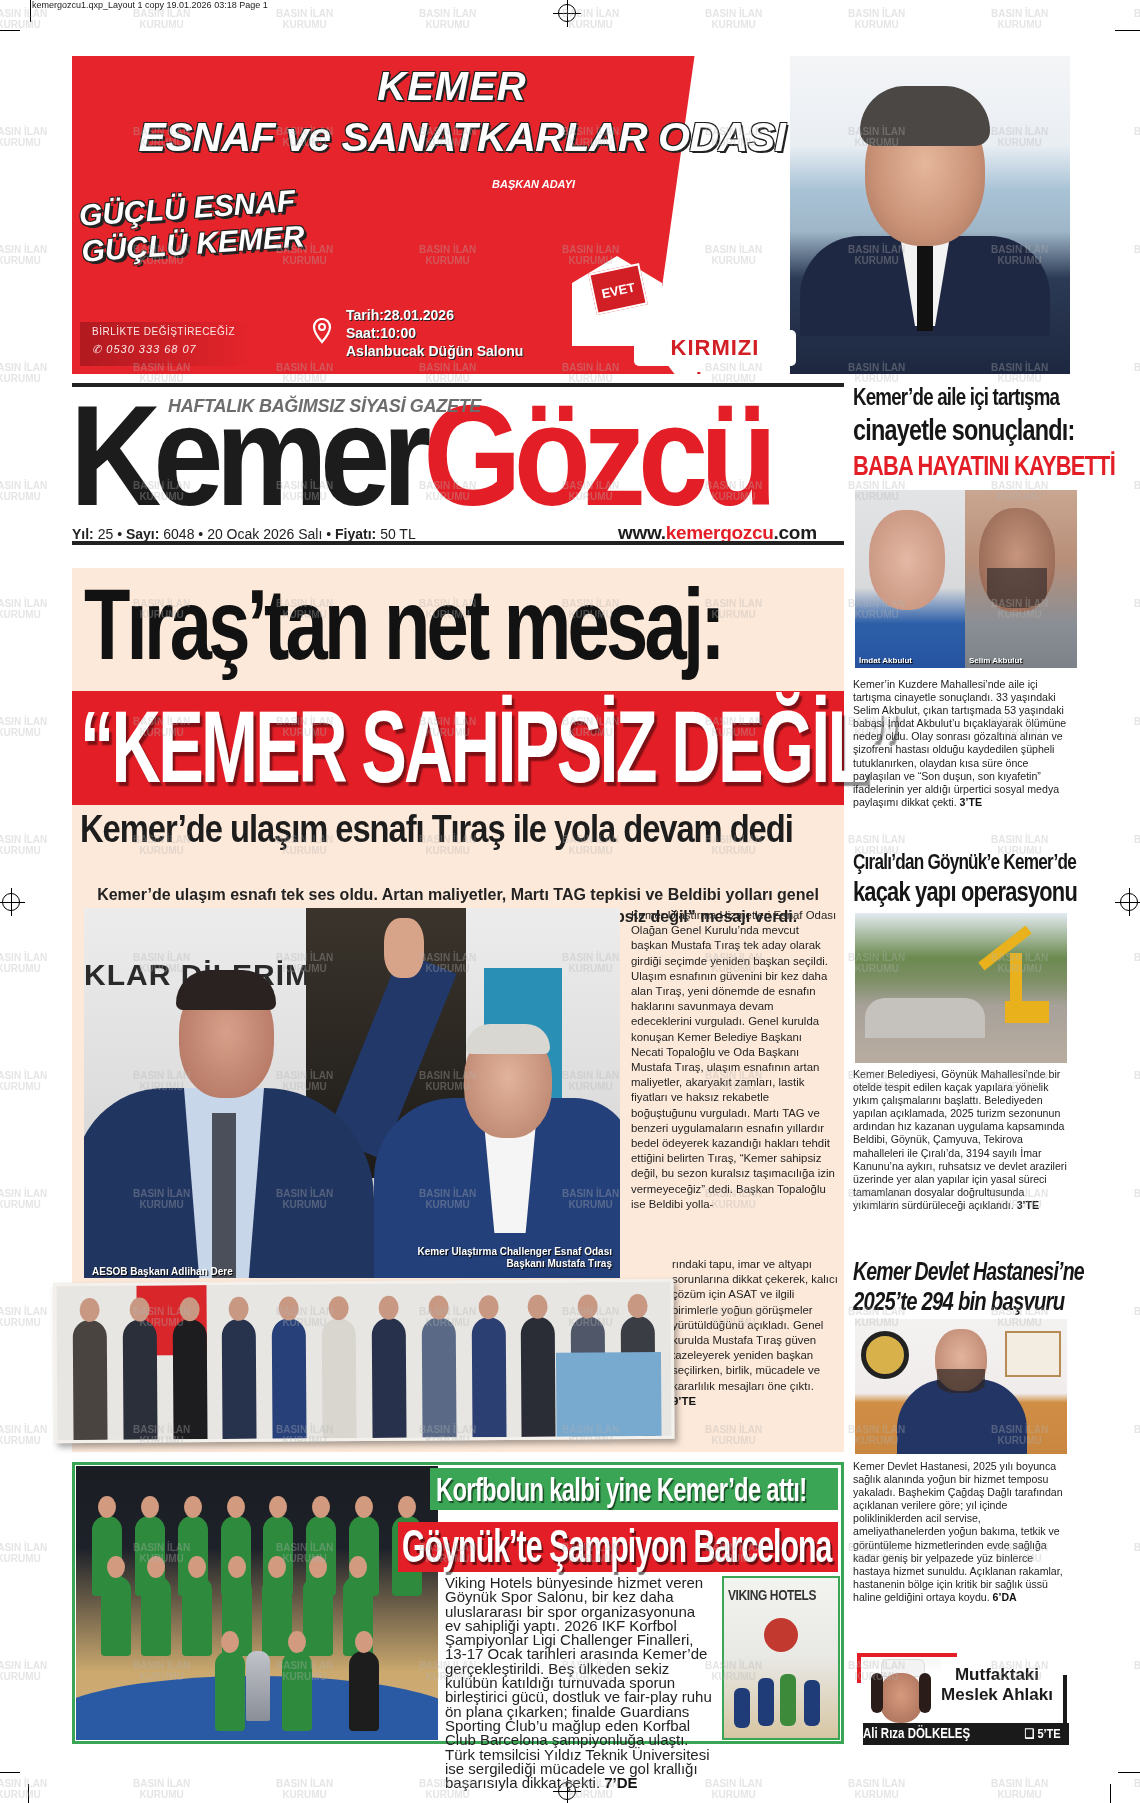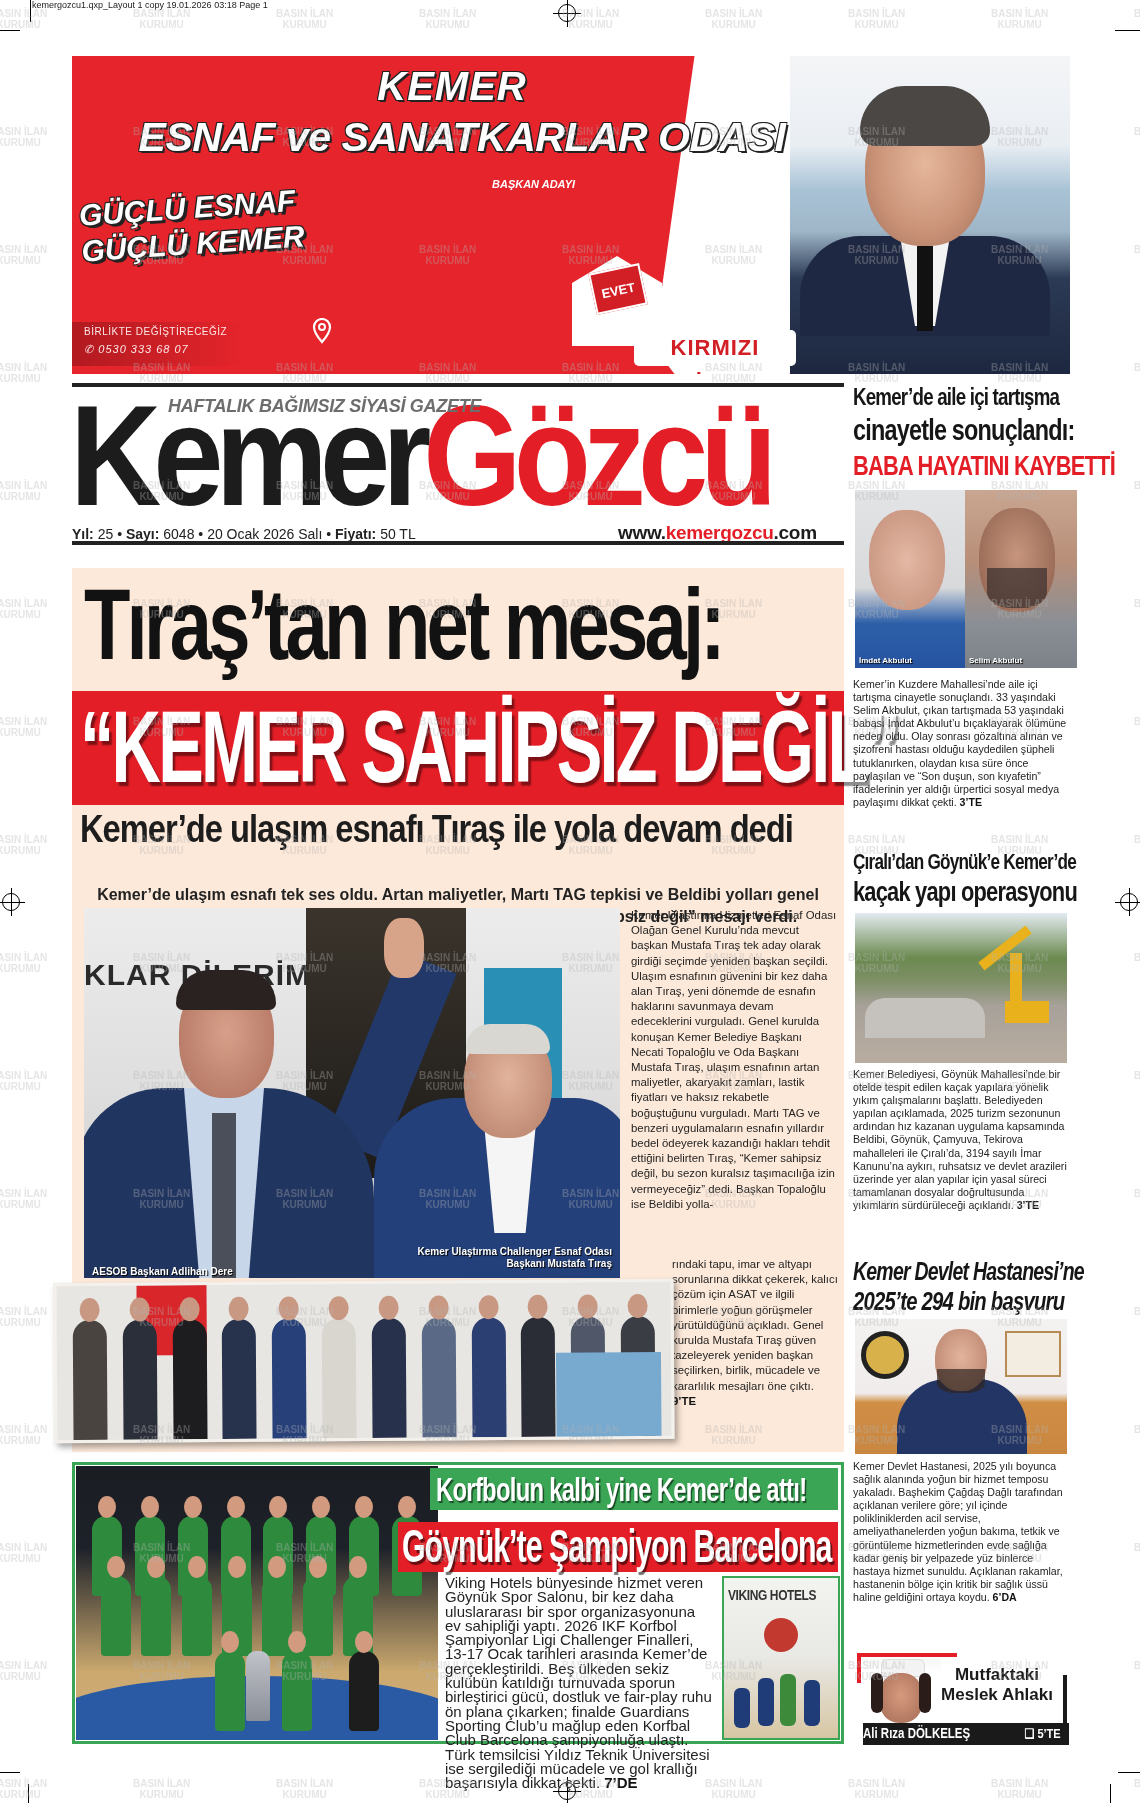--- a/index.html
+++ b/index.html
@@ -31,21 +31,21 @@
   .ad-brush { position: absolute; left: 600px; top: -20px; width: 140px; height: 360px; background: #ffffff; transform: skewX(-8deg); border-radius: 0 0 0 80px; }
   .ad-title-1 { left: 0; top: 8px; width: 760px; text-align: center; font-size: 40px; font-weight: 900; font-style: italic; color: #fff; letter-spacing: 1px;
     text-shadow: 2px 2px 0 #222, -1px -1px 0 #222, 1px -1px 0 #222, -1px 1px 0 #222; }
   .ad-title-2 { left: 10px; top: 58px; width: 760px; text-align: center; font-size: 41px; font-weight: 900; font-style: italic; color: #fff;
     text-shadow: 2px 2px 0 #222, -1px -1px 0 #222, 1px -1px 0 #222, -1px 1px 0 #222; letter-spacing: -0.5px; }
   .ad-slogan { left: 8px; top: 134px; font-size: 30px; font-weight: 900; font-style: italic; color: #fff; line-height: 36px; transform: rotate(-4deg);
     text-shadow: 3px 3px 0 #222, -1px -1px 0 #222, 1px -1px 0 #222, -1px 1px 0 #222; }
   .ad-candidate-label { left: 420px; top: 122px; font-size: 11px; font-weight: 700; font-style: italic; color: #fff; }
   .ad-candidate { left: 318px; top: 136px; font-size: 46px; font-weight: 900; font-style: italic; color: #fff; letter-spacing: 1px;
     text-shadow: 3px 3px 0 #222, -1px -1px 0 #222, 1px -1px 0 #222, -1px 1px 0 #222; }
-  .ad-contact { left: 0; top: 266px; width: 170px; height: 44px; background: linear-gradient(90deg, #b11a20 0%, #e5242b 100%); padding: 4px 0 16px 12px; }
+  .ad-contact { left: 8px; top: 266px; width: 170px; height: 44px; background: linear-gradient(90deg, #b11a20 0%, #e5242b 100%); padding: 4px 0 16px 12px; }
   .ad-contact-1 { font-size: 10px; color: #fde6e6; letter-spacing: 0.5px; }
   .ad-contact-2 { font-size: 11px; color: #fde6e6; font-style: italic; margin-top: 6px; letter-spacing: 1px; }
   .ad-pin { left: 240px; top: 262px; width: 20px; height: 26px; }
   .ad-info { left: 274px; top: 250px; font-size: 14px; font-weight: 700; color: #fff; line-height: 18px;
     text-shadow: 1px 1px 0 #222; }
   .ad-envelope { left: 500px; top: 200px; width: 90px; height: 90px; background: #fff; clip-path: polygon(0 30%, 50% 0, 100% 30%, 100% 100%, 0 100%); }
   .ad-env-card { left: 520px; top: 212px; width: 52px; height: 42px; background: #d21e25; transform: rotate(-12deg); color: #fff; font-weight: 900; font-size: 13px; text-align: center; line-height: 42px; border: 2px solid #fff; }
   .ad-list { left: 562px; top: 274px; width: 162px; height: 36px; background: #fff; border-radius: 5px; color: #d21e25; font-weight: 900; font-size: 22px; text-align: center; line-height: 36px; letter-spacing: 1px; }
 
   
@@ -177,20 +177,25 @@
   </div>
   <div class="abs ad-candidate-label">BAŞKAN ADAYI</div>
   <div class="abs ad-contact">
     <div class="ad-contact-1">BİRLİKTE DEĞİŞTİRECEĞİZ</div>
     <div class="ad-contact-2">✆ 0530 333 68 07</div>
   </div>
   <svg class="abs ad-pin" viewBox="0 0 20 26">
     <path d="M10 1 C5 1 2 5 2 9 C2 15 10 24 10 24 C10 24 18 15 18 9 C18 5 15 1 10 1 Z" fill="none" stroke="#fff" stroke-width="2.2"></path>
     <circle cx="10" cy="9" r="3" fill="none" stroke="#fff" stroke-width="2"></circle>
   </svg>
+  <div class="abs ad-info">
+    <div>Tarih:28.01.2026</div>
+    <div>Saat:10:00</div>
+    <div>Aslanbucak Düğün Salonu</div>
+  </div>
   <div class="abs ad-envelope"></div>
   <div class="abs ad-env-card">EVET</div>
   <div class="abs ad-list">KIRMIZI LİSTE</div>
 </div>
 
 <div class="abs mast-rule-top"></div>
 <div class="abs mast-logo">
   <span class="mast-k">Kemer</span><span class="mast-g">Gözcü</span>
 </div>
 <div class="abs mast-tag">HAFTALIK BAĞIMSIZ SİYASİ GAZETE</div>

